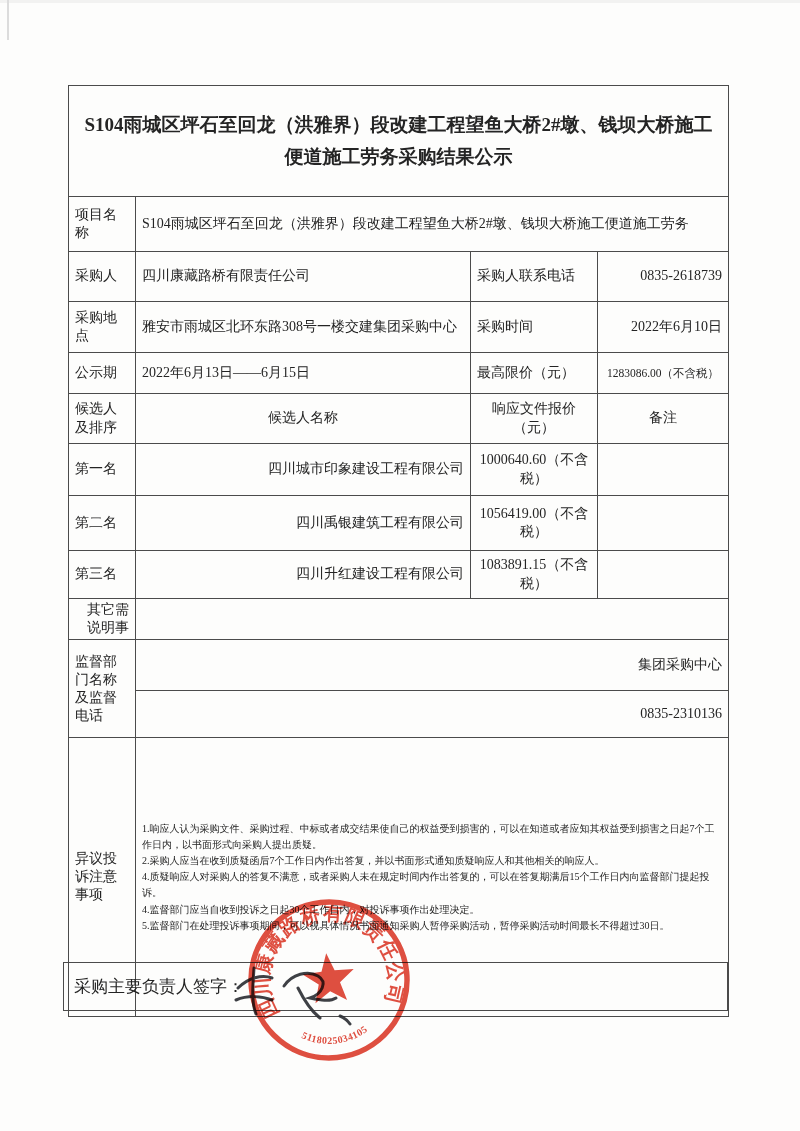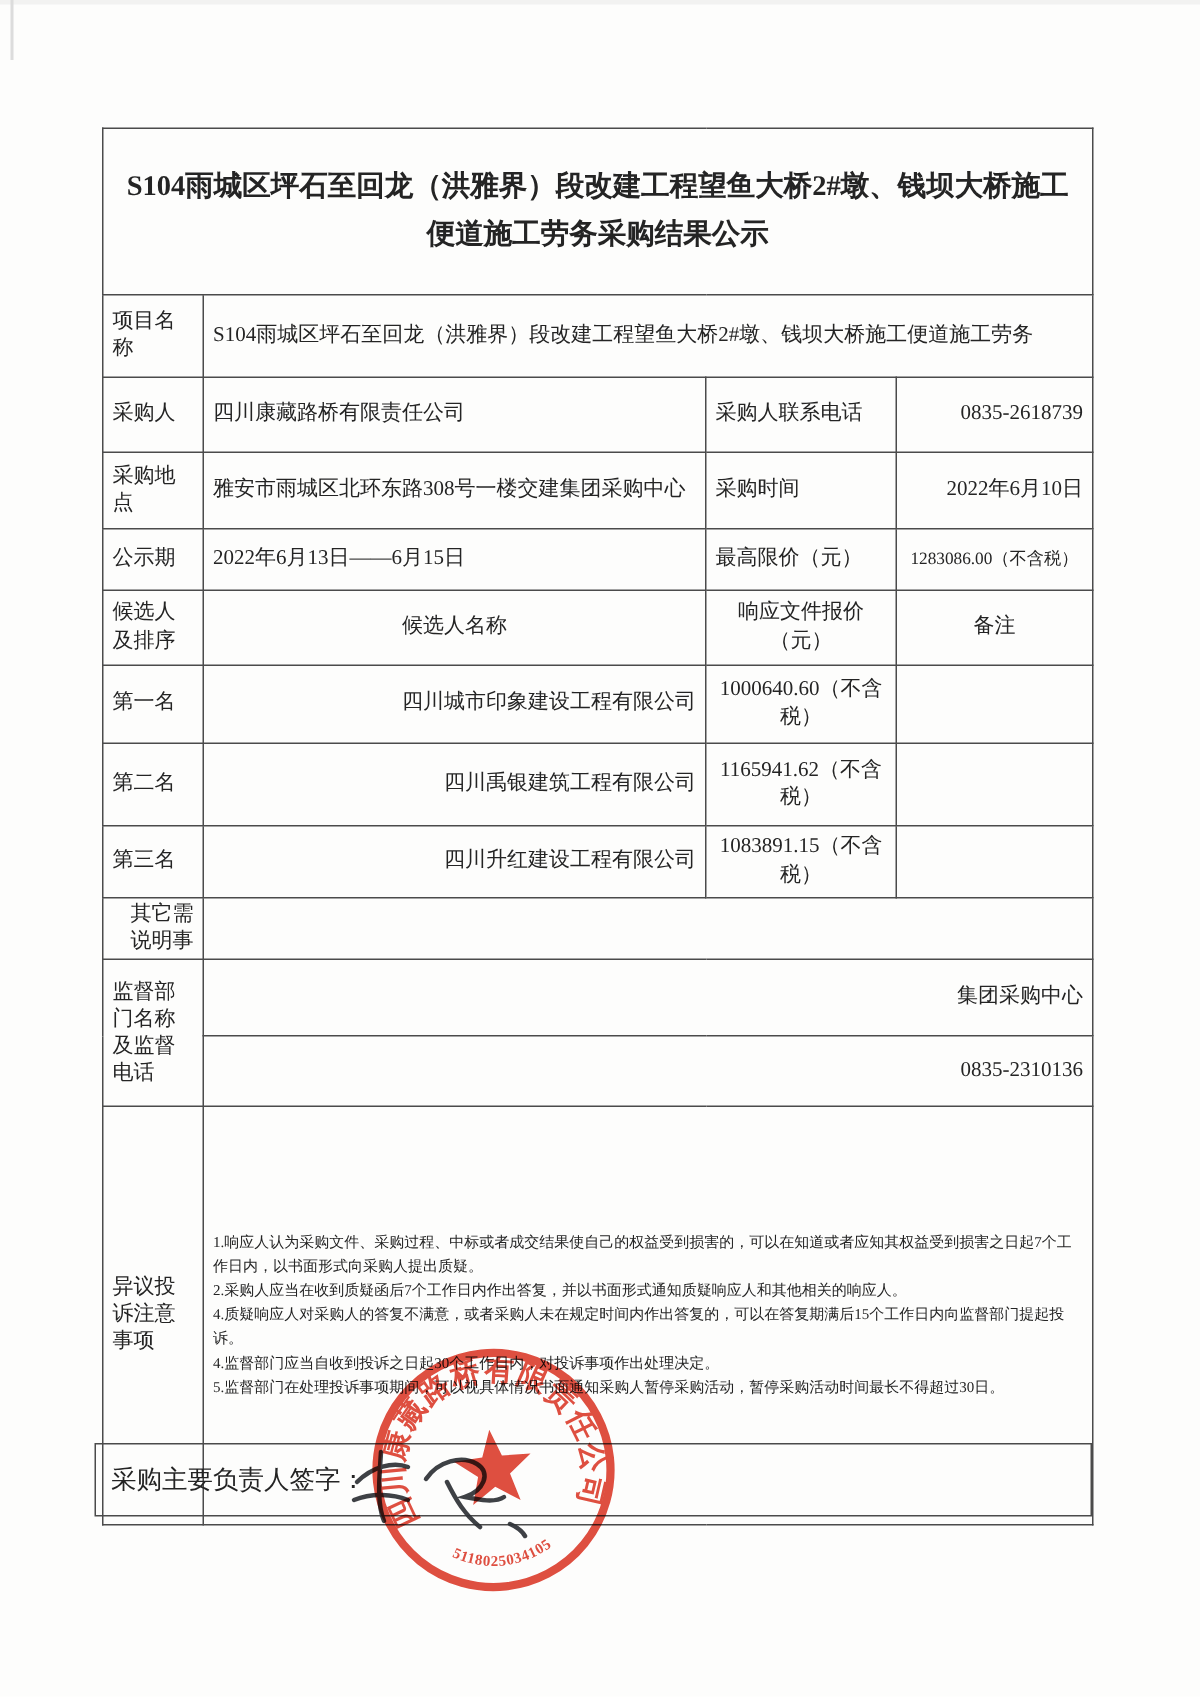--- a/index.html
+++ b/index.html
@@ -117,21 +117,21 @@
 
   <tr class="r-c1">
     <td class="lbl-center">第一名</td>
     <td class="center val">四川城市印象建设工程有限公司</td>
     <td class="num">1000640.60（不含税）</td>
     <td></td>
   </tr>
   <tr class="r-c2">
     <td class="lbl-center">第二名</td>
     <td class="center val">四川禹银建筑工程有限公司</td>
-    <td class="num">1165941.62（不含税）</td>
+    <td class="num">1056419.00（不含税）</td>
     <td></td>
   </tr>
   <tr class="r-c3">
     <td class="lbl-center">第三名</td>
     <td class="center val">四川升红建设工程有限公司</td>
     <td class="num">1083891.15（不含税）</td>
     <td></td>
   </tr>
 
   <tr class="r-other">

